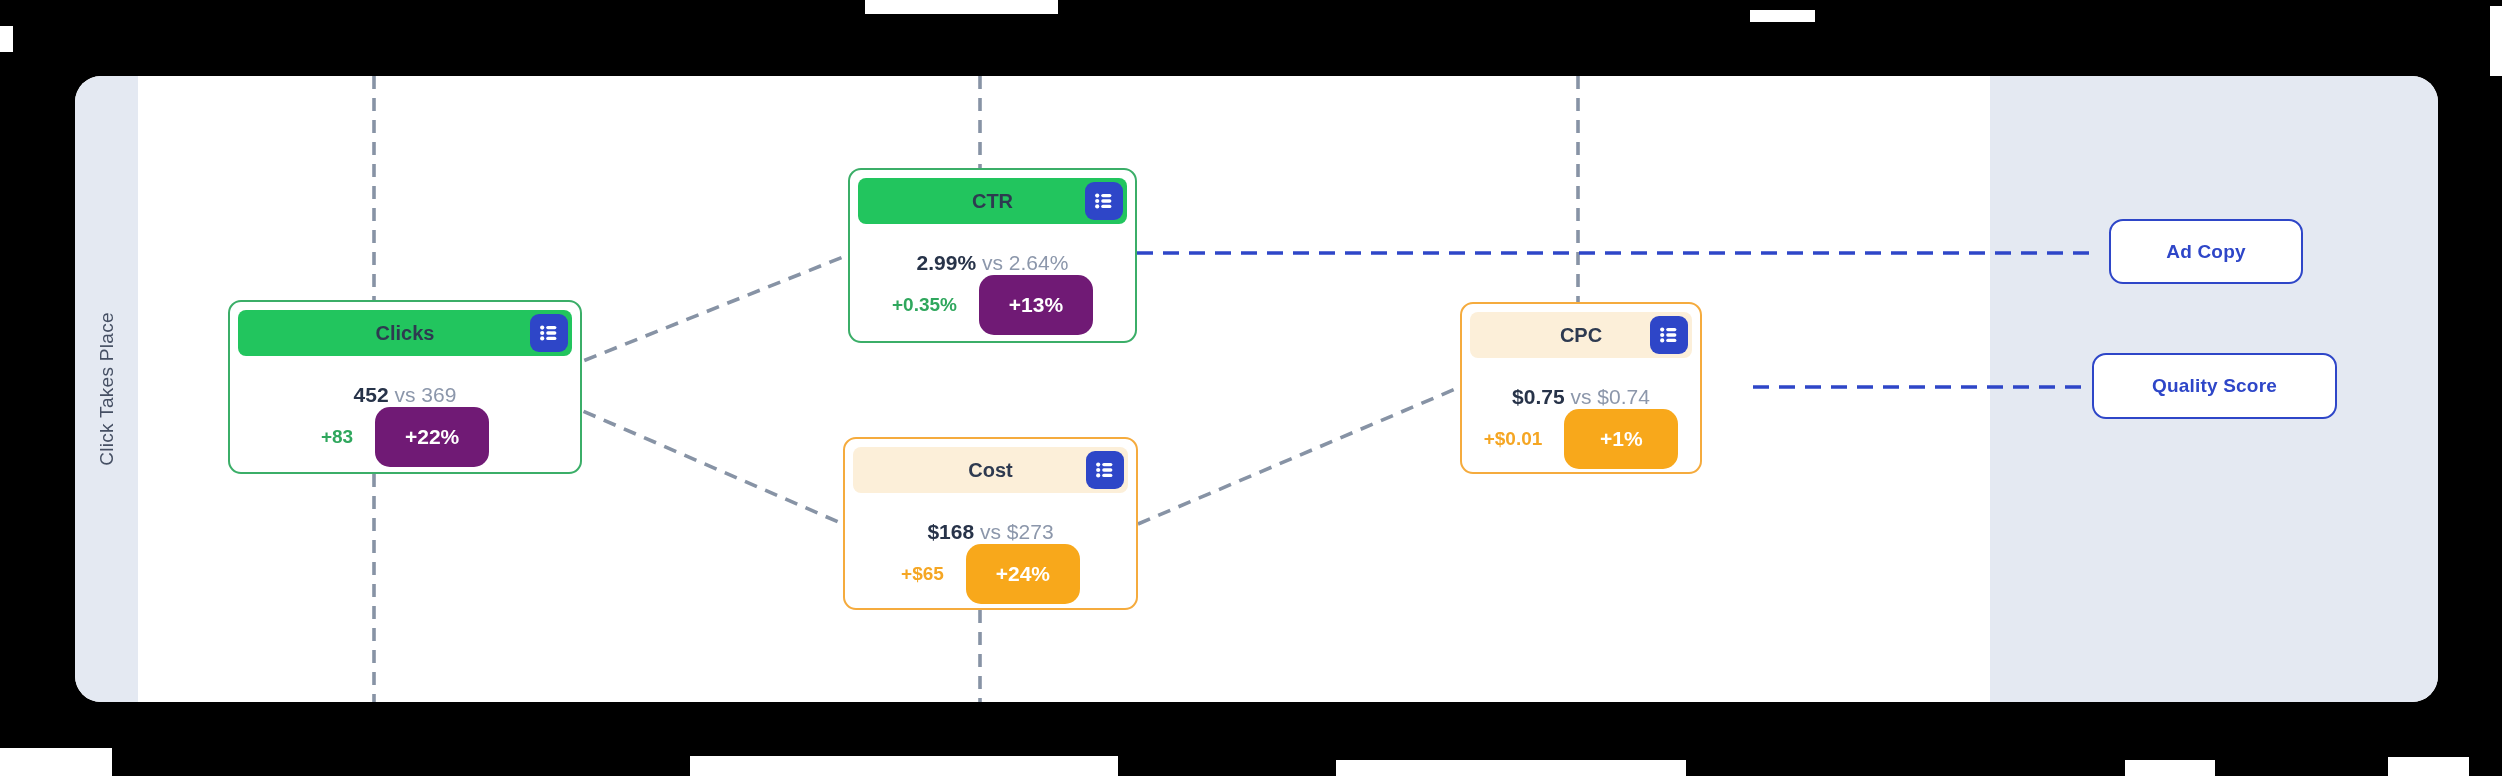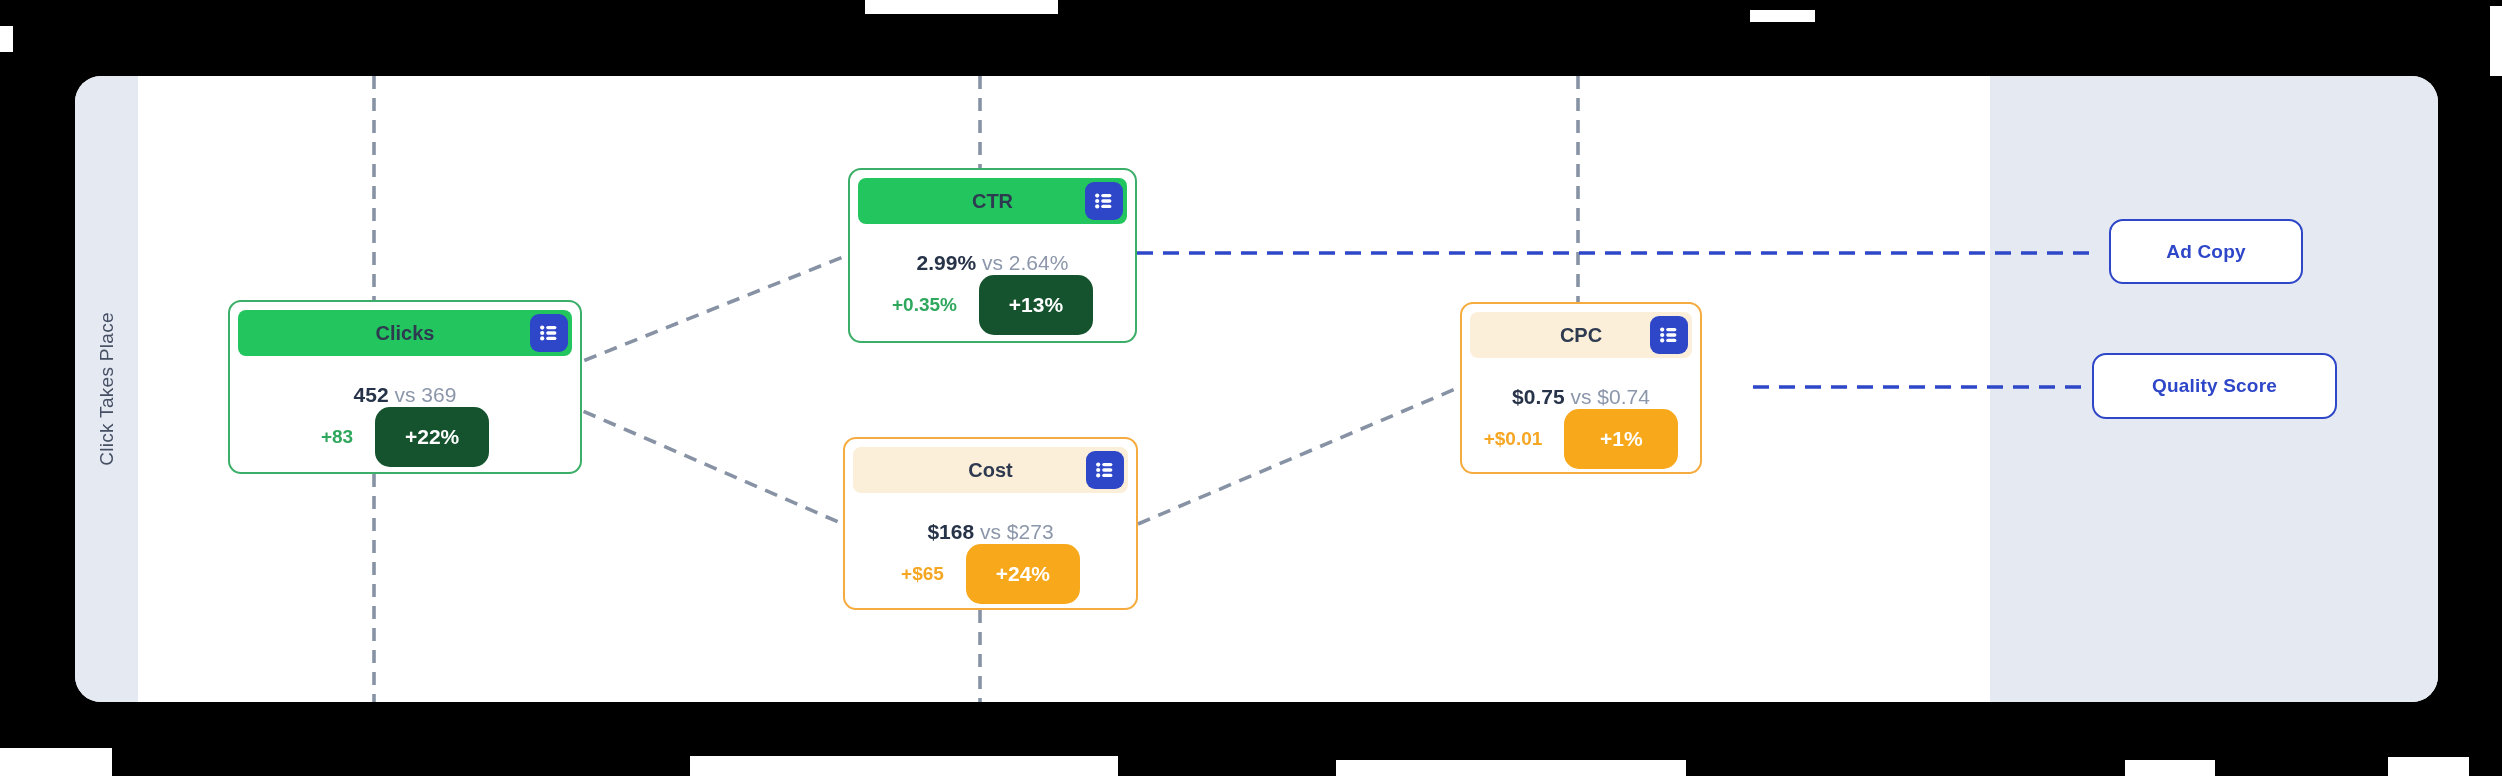--- a/index.html
+++ b/index.html
@@ -51,21 +51,21 @@
   .card-value .current{font-weight:700;color:#273349;}
   .card-value .vs,.card-value .previous{color:#8C97AB;font-weight:400;}
 
   .card-delta{flex:1;display:flex;align-items:center;justify-content:center;
         gap:22px;padding-bottom:8px;}
   .delta-abs{font-size:19px;font-weight:600;}
   .card.green .delta-abs{color:#2FA75D;}
   .card.amber .delta-abs{color:#F5A623;}
   .pill{height:60px;min-width:66px;padding:0 24px;border-radius:15px;color:#fff;
         font-size:21px;font-weight:700;display:flex;align-items:center;justify-content:center;}
-  .card.green .pill{background:#14532d;}
+  .card.green .pill{background:#701a75;}
   .card.amber .pill{background:#F8A81B;}
 
   
   .card-clicks{left:153px;top:224px;width:354px;height:174px;}
   .card-ctr{left:773px;top:92px;width:289px;height:175px;}
   .card-cost{left:768px;top:361px;width:295px;height:173px;}
   .card-cpc{left:1385px;top:226px;width:242px;height:172px;}
 
   
   .factor-btn{position:absolute;background:#fff;border:2px solid #2E46C8;border-radius:14px;

